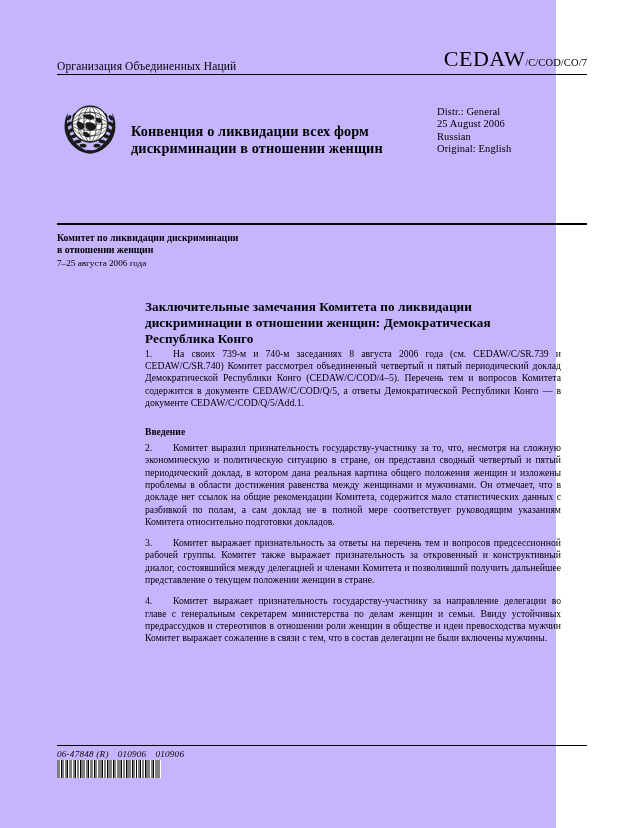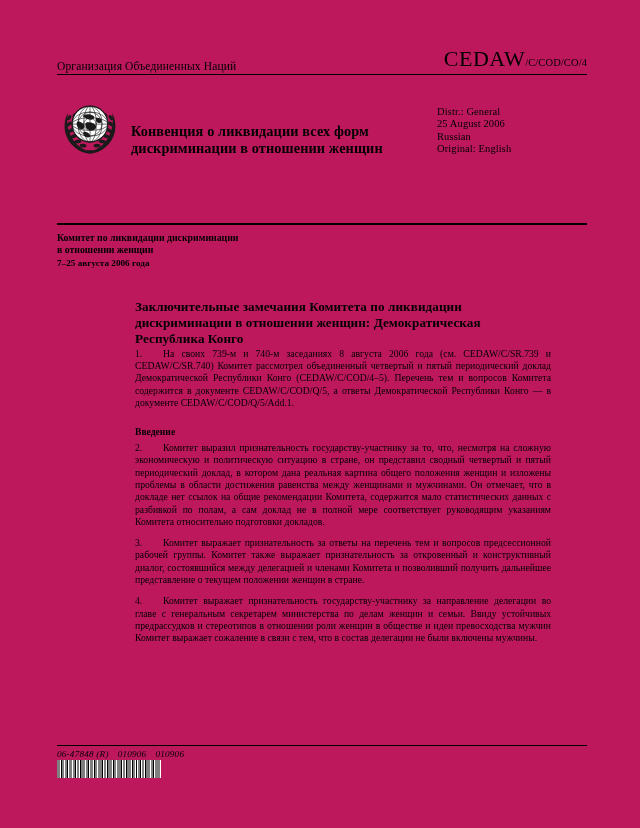--- a/index.html
+++ b/index.html
@@ -13,23 +13,23 @@
     height: 828px;
     position: relative;
     font-family: "Liberation Serif", "DejaVu Serif", serif;
     color: #000000;
     overflow: hidden;
   }
 
   .page {
     position: absolute;
     left: 0; top: 0;
-    width: 640px;
+    width: 556px;
     height: 828px;
-    background: #be185d;
+    background: #c4b5fd;
   }
 
   
   .masthead {
     position: absolute;
     left: 57px;
     top: 46px;
     width: 530px;
   }
   .masthead-row1 {
@@ -115,28 +115,28 @@
   }
   .committee .b {
     font-weight: bold;
     font-size: 9.8px;
   }
   .committee .sess {
     font-weight: bold;
     font-size: 9.2px;
   }
   .committee .dates {
-    font-weight: bold;
+    font-weight: normal;
     font-size: 9.2px;
   }
 
   
   .body-col {
     position: absolute;
-    left: 135px;
+    left: 145px;
     top: 299px;
     width: 416px;
   }
 
   h1.doc-title {
     margin: 0;
     font-weight: bold;
     font-size: 13.2px;
     line-height: 16.2px;
     letter-spacing: 0.05px;
@@ -200,21 +200,21 @@
 <body>
 
 <div class="page">
 
   <div class="masthead">
 
     <div class="masthead-row1">
       <div class="org-name">Организация Объединенных Наций</div>
       <div class="symbol-wrap">
         <span class="symbol-main">CEDAW</span>
-        <span class="symbol-sub">/C/COD/CO/4</span>
+        <span class="symbol-sub">/C/COD/CO/7</span>
       </div>
     </div>
 
     <div class="rule-thin"></div>
 
     <div class="masthead-row2">
 
       <svg class="emblem" viewBox="0 0 100 100">
         <g fill="#1a1a1a">
 

